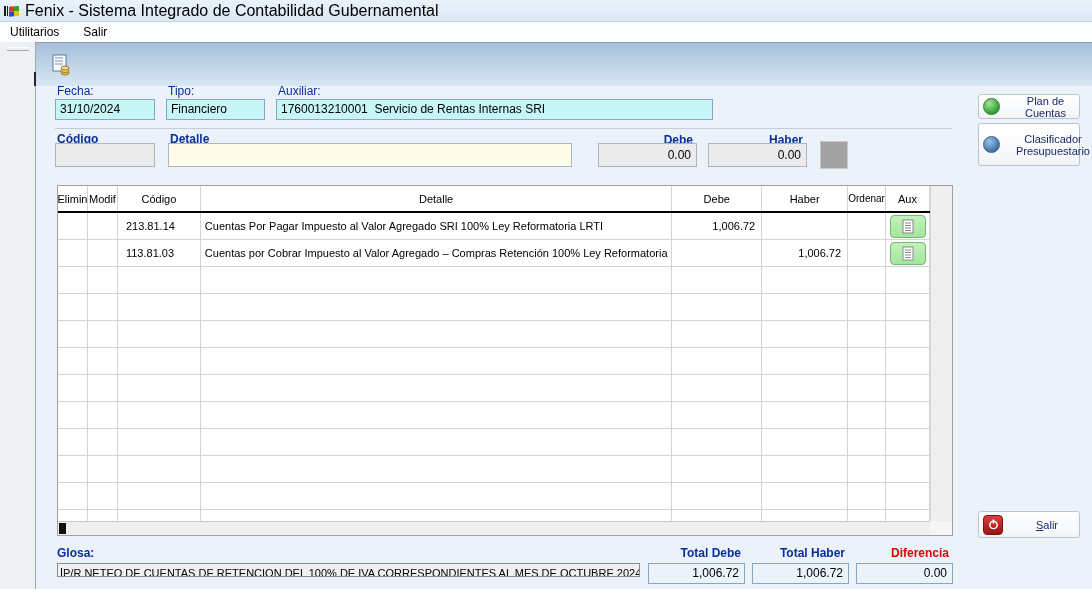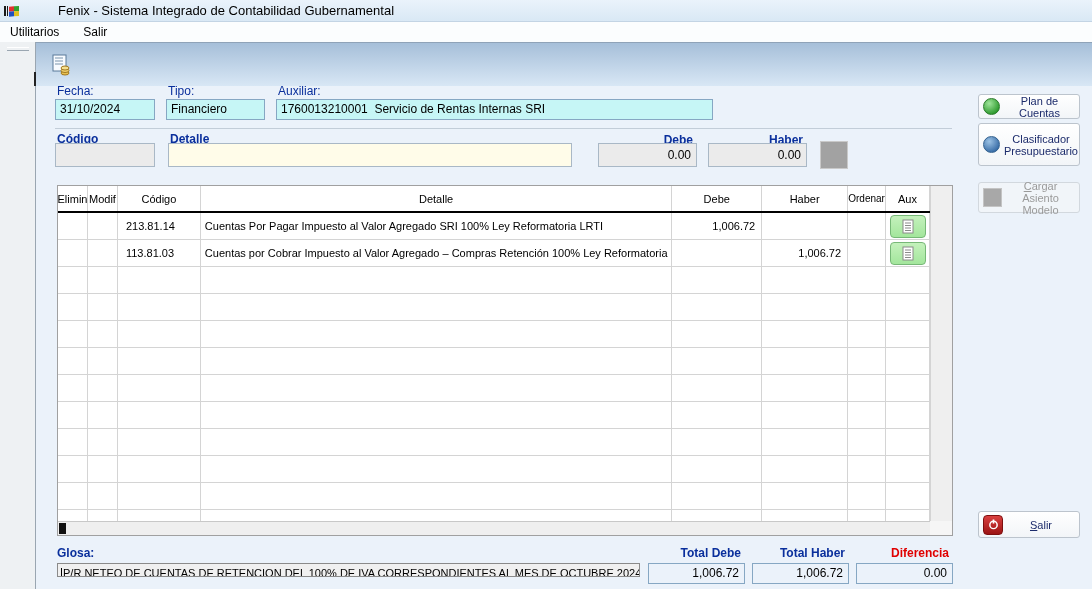--- a/index.html
+++ b/index.html
@@ -4,21 +4,21 @@
 <style>
   html,body{margin:0;padding:0;background:#c8c8c8;}
   #window{
     position:relative;width:1092px;height:589px;background:#ebf2fa;overflow:hidden;
     font-family:"Liberation Sans","DejaVu Sans",sans-serif;font-size:12px;color:#000;
   }
   
   .titlebar{position:absolute;left:0;top:0;width:1092px;height:22px;
     background:linear-gradient(#eaf3fb,#d9e8f5);border-bottom:1px solid #c3d4e4;
     display:flex;align-items:center;padding-left:4px;box-sizing:border-box;gap:5px;}
-  .title-text{font-size:13px;color:#000;margin-left:33px;}
+  .title-text{font-size:16px;color:#000;}
   
   .menubar{position:absolute;left:0;top:22px;width:1092px;height:20px;background:#fbfdfe;
     display:flex;align-items:center;padding-left:8px;box-sizing:border-box;gap:20px;}
   .menu-item{padding:2px 2px;cursor:default;}
   
   .leftstrip{position:absolute;left:0;top:42px;width:36px;height:547px;background:#eef1f3;
     border-right:1px solid #9aa6b1;box-sizing:border-box;}
   .grip{width:22px;height:2px;margin:5px auto 0 auto;border-top:1px solid #ffffff;border-bottom:1px solid #9aa6b1;}
   .strip-tick{position:absolute;left:34px;top:30px;width:2px;height:14px;background:#222;}
   
@@ -33,21 +33,21 @@
     height:21px;line-height:19px;padding-left:4px;font-size:12px;white-space:pre;overflow:hidden;}
   .fld.gray{background:#ebebeb;border-color:#a9b8c6;height:24px;line-height:22px;}
   .fld.ivory{background:#fffce9;border-color:#a9b8c6;height:24px;line-height:22px;}
   .fld.num{text-align:right;padding-right:5px;}
   .sep{position:absolute;height:1px;background:#c2cdd8;}
   .graybtn{position:absolute;left:820px;top:141px;width:28px;height:28px;background:#a2a2a2;
     border:1px solid #c9c9c9;box-sizing:border-box;}
   
   .sbtn{position:absolute;left:978px;width:102px;background:linear-gradient(#ffffff,#f2f5f8);
     border:1px solid #bcc4cd;border-radius:3px;box-sizing:border-box;display:flex;align-items:center;
-    color:#1c2b6b;font-size:11px;cursor:default;padding:2px 4px;gap:4px;}
+    color:#1c2b6b;font-size:11px;cursor:default;padding:2px 4px;gap:16px;}
   .sbtn .txt{flex:1;text-align:center;line-height:12px;}
   .sbtn.disabled{color:#9a9a9a;background:#f1f5f9;border-color:#d2d8de;}
   .sphere{width:15px;height:15px;border-radius:50%;flex:0 0 auto;}
   .sphere.green{background:radial-gradient(circle at 35% 30%,#9fe49a,#2f9b2f 75%);border:1px solid #2a7a2a;}
   .sphere.blue{background:radial-gradient(circle at 35% 30%,#9cc2e4,#3a6ea8 75%);border:1px solid #33618f;}
   .graysq{width:17px;height:17px;background:#a8a8a8;border:1px solid #c4c4c4;flex:0 0 auto;}
   .powericon{width:18px;height:18px;border-radius:4px;background:linear-gradient(#d94040,#9c1414);
     border:1px solid #7d0f0f;display:flex;align-items:center;justify-content:center;flex:0 0 auto;}
   .mn{text-decoration:underline;}
   
@@ -150,24 +150,20 @@
   <div class="graybtn"></div>
 
   <div class="sbtn" style="top:94px;height:25px;">
     <span class="sphere green"></span>
     <span class="txt">Plan de Cuentas</span>
   </div>
   <div class="sbtn" style="top:123px;height:43px;">
     <span class="sphere blue"></span>
     <span class="txt"><span>Clasificador</span><br><span>Presupuestario</span></span>
   </div>
-  <div class="sbtn disabled" style="top:182px;height:31px;">
-    <span class="graysq"></span>
-    <span class="txt"><span class="mn">C</span><span>argar Asiento</span><br><span>Modelo</span></span>
-  </div>
   <div class="sbtn" style="top:511px;height:27px;">
     <span class="powericon">
       <svg width="11" height="11" viewBox="0 0 12 12">
         <circle cx="6" cy="6.5" r="4" fill="none" stroke="#fff" stroke-width="1.6"></circle>
         <line x1="6" y1="0.5" x2="6" y2="5" stroke="#fff" stroke-width="1.8"></line>
       </svg>
     </span>
     <span class="txt"><span class="mn">S</span><span>alir</span></span>
   </div>
 

